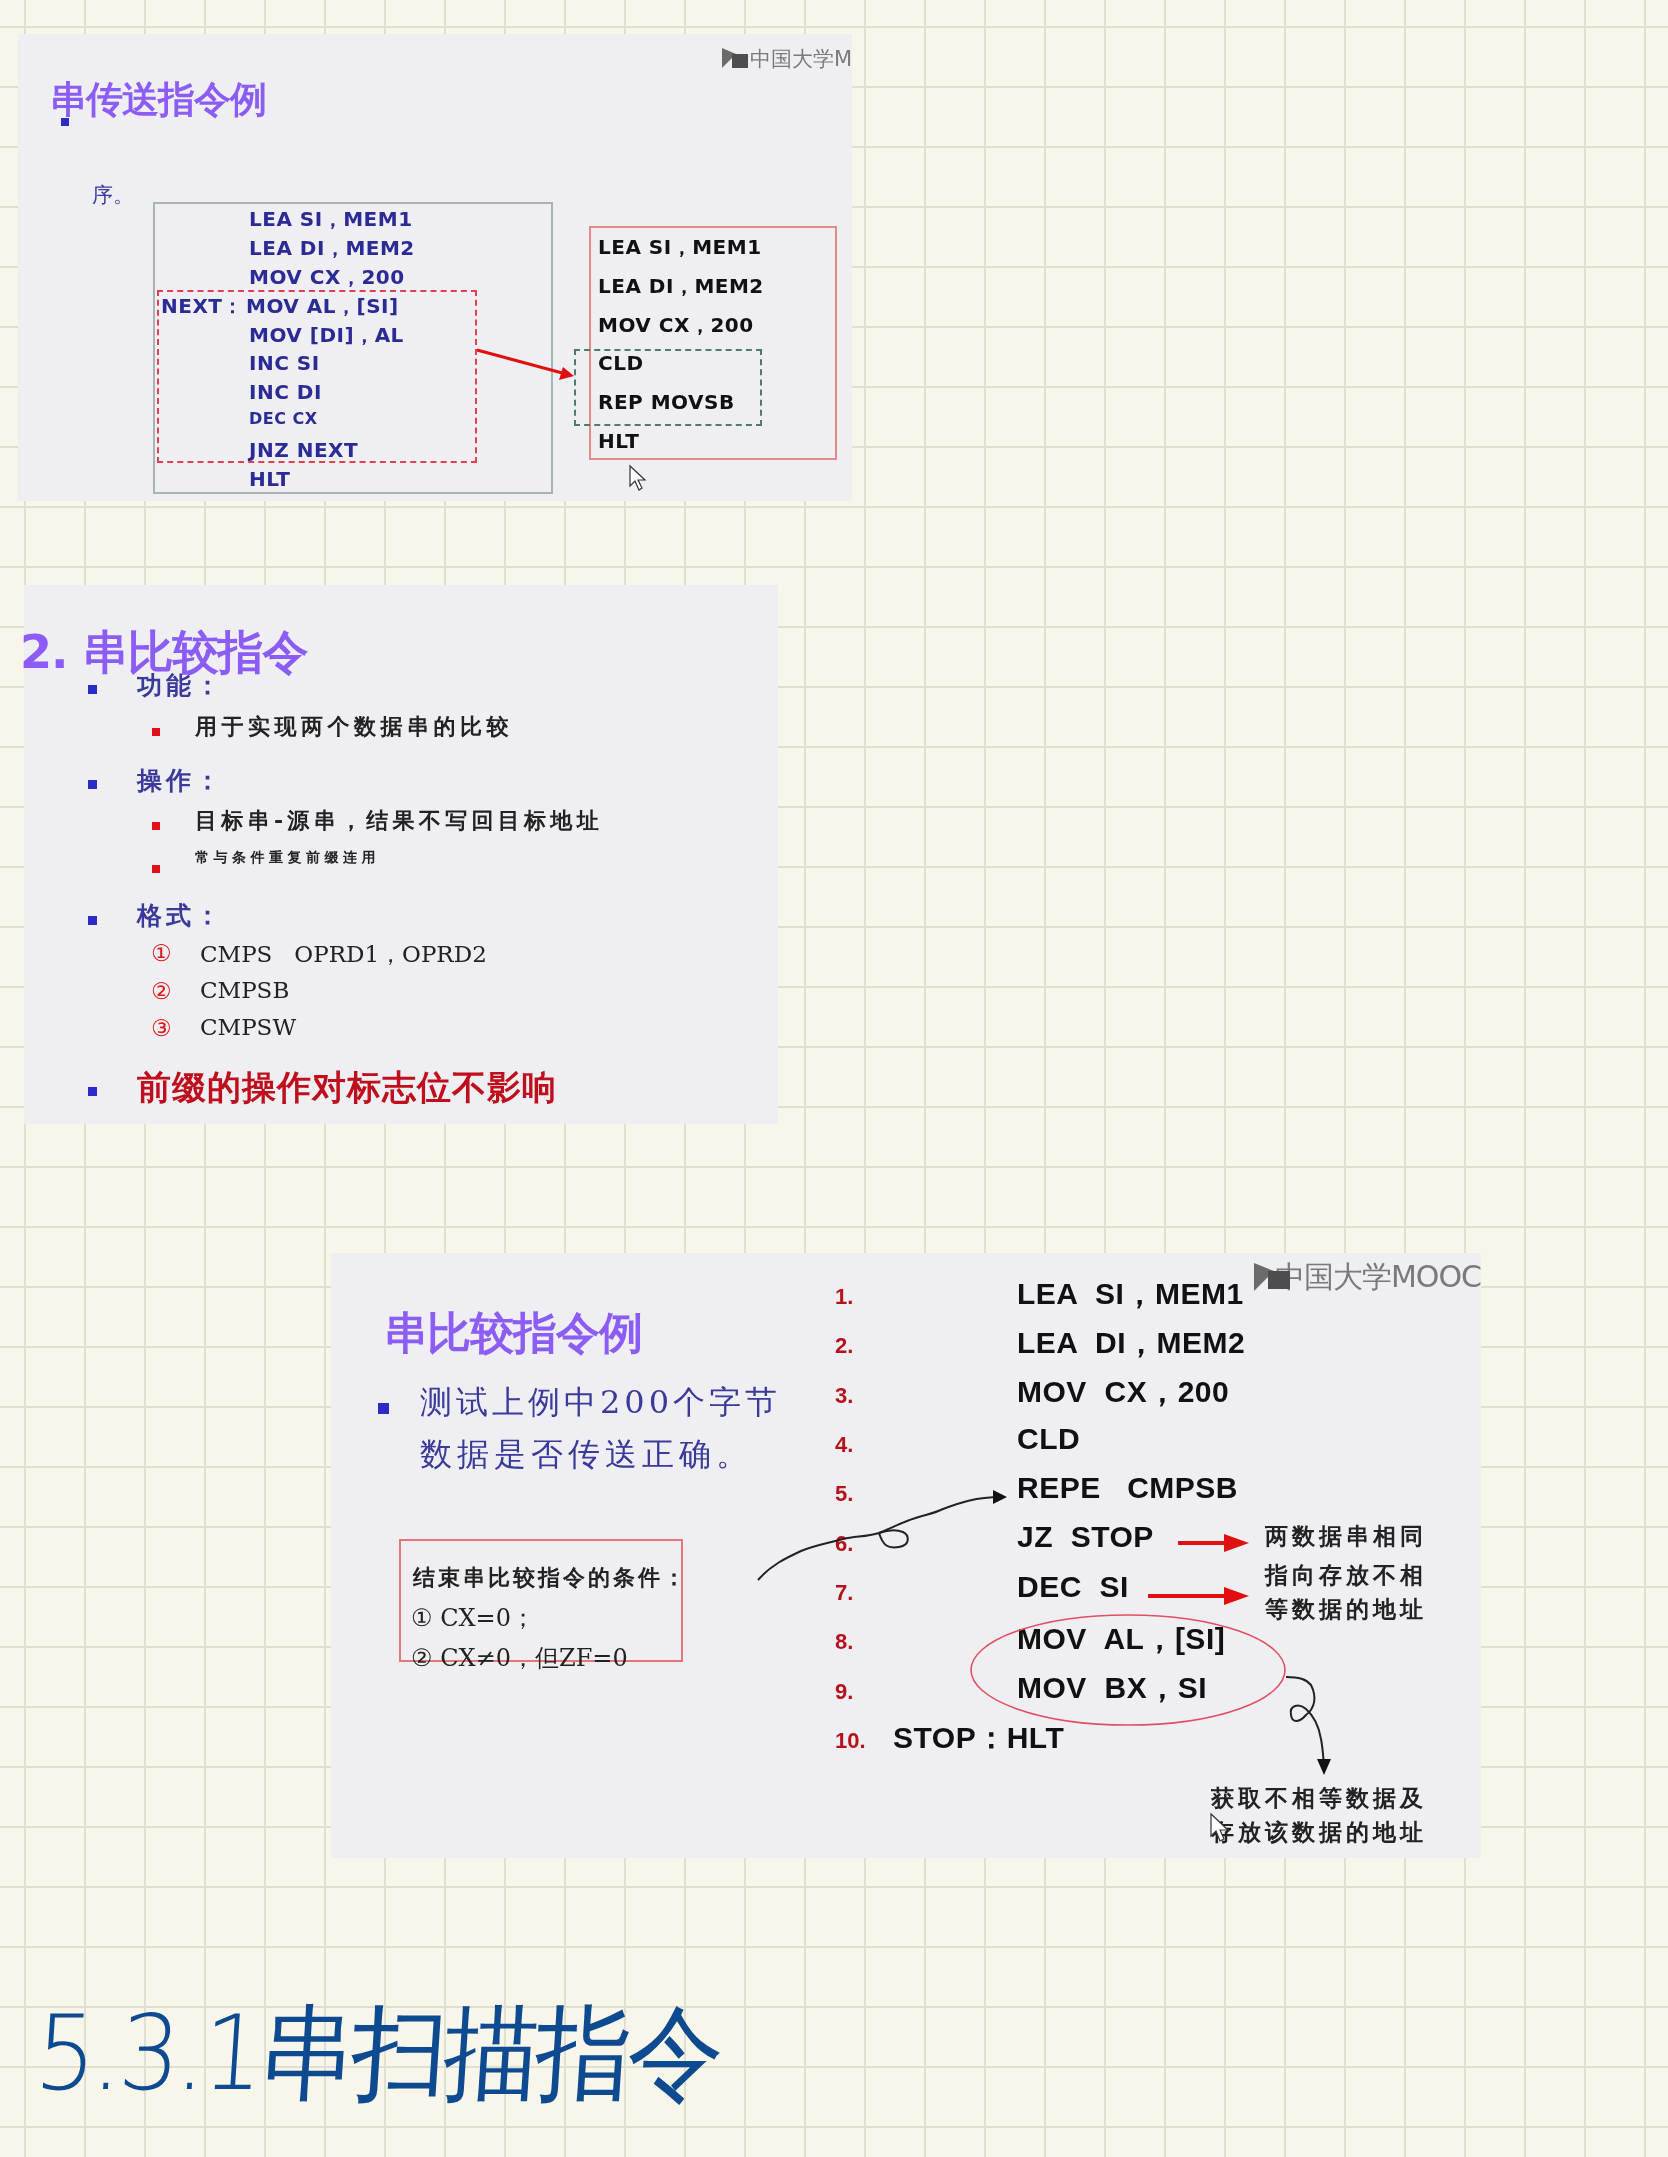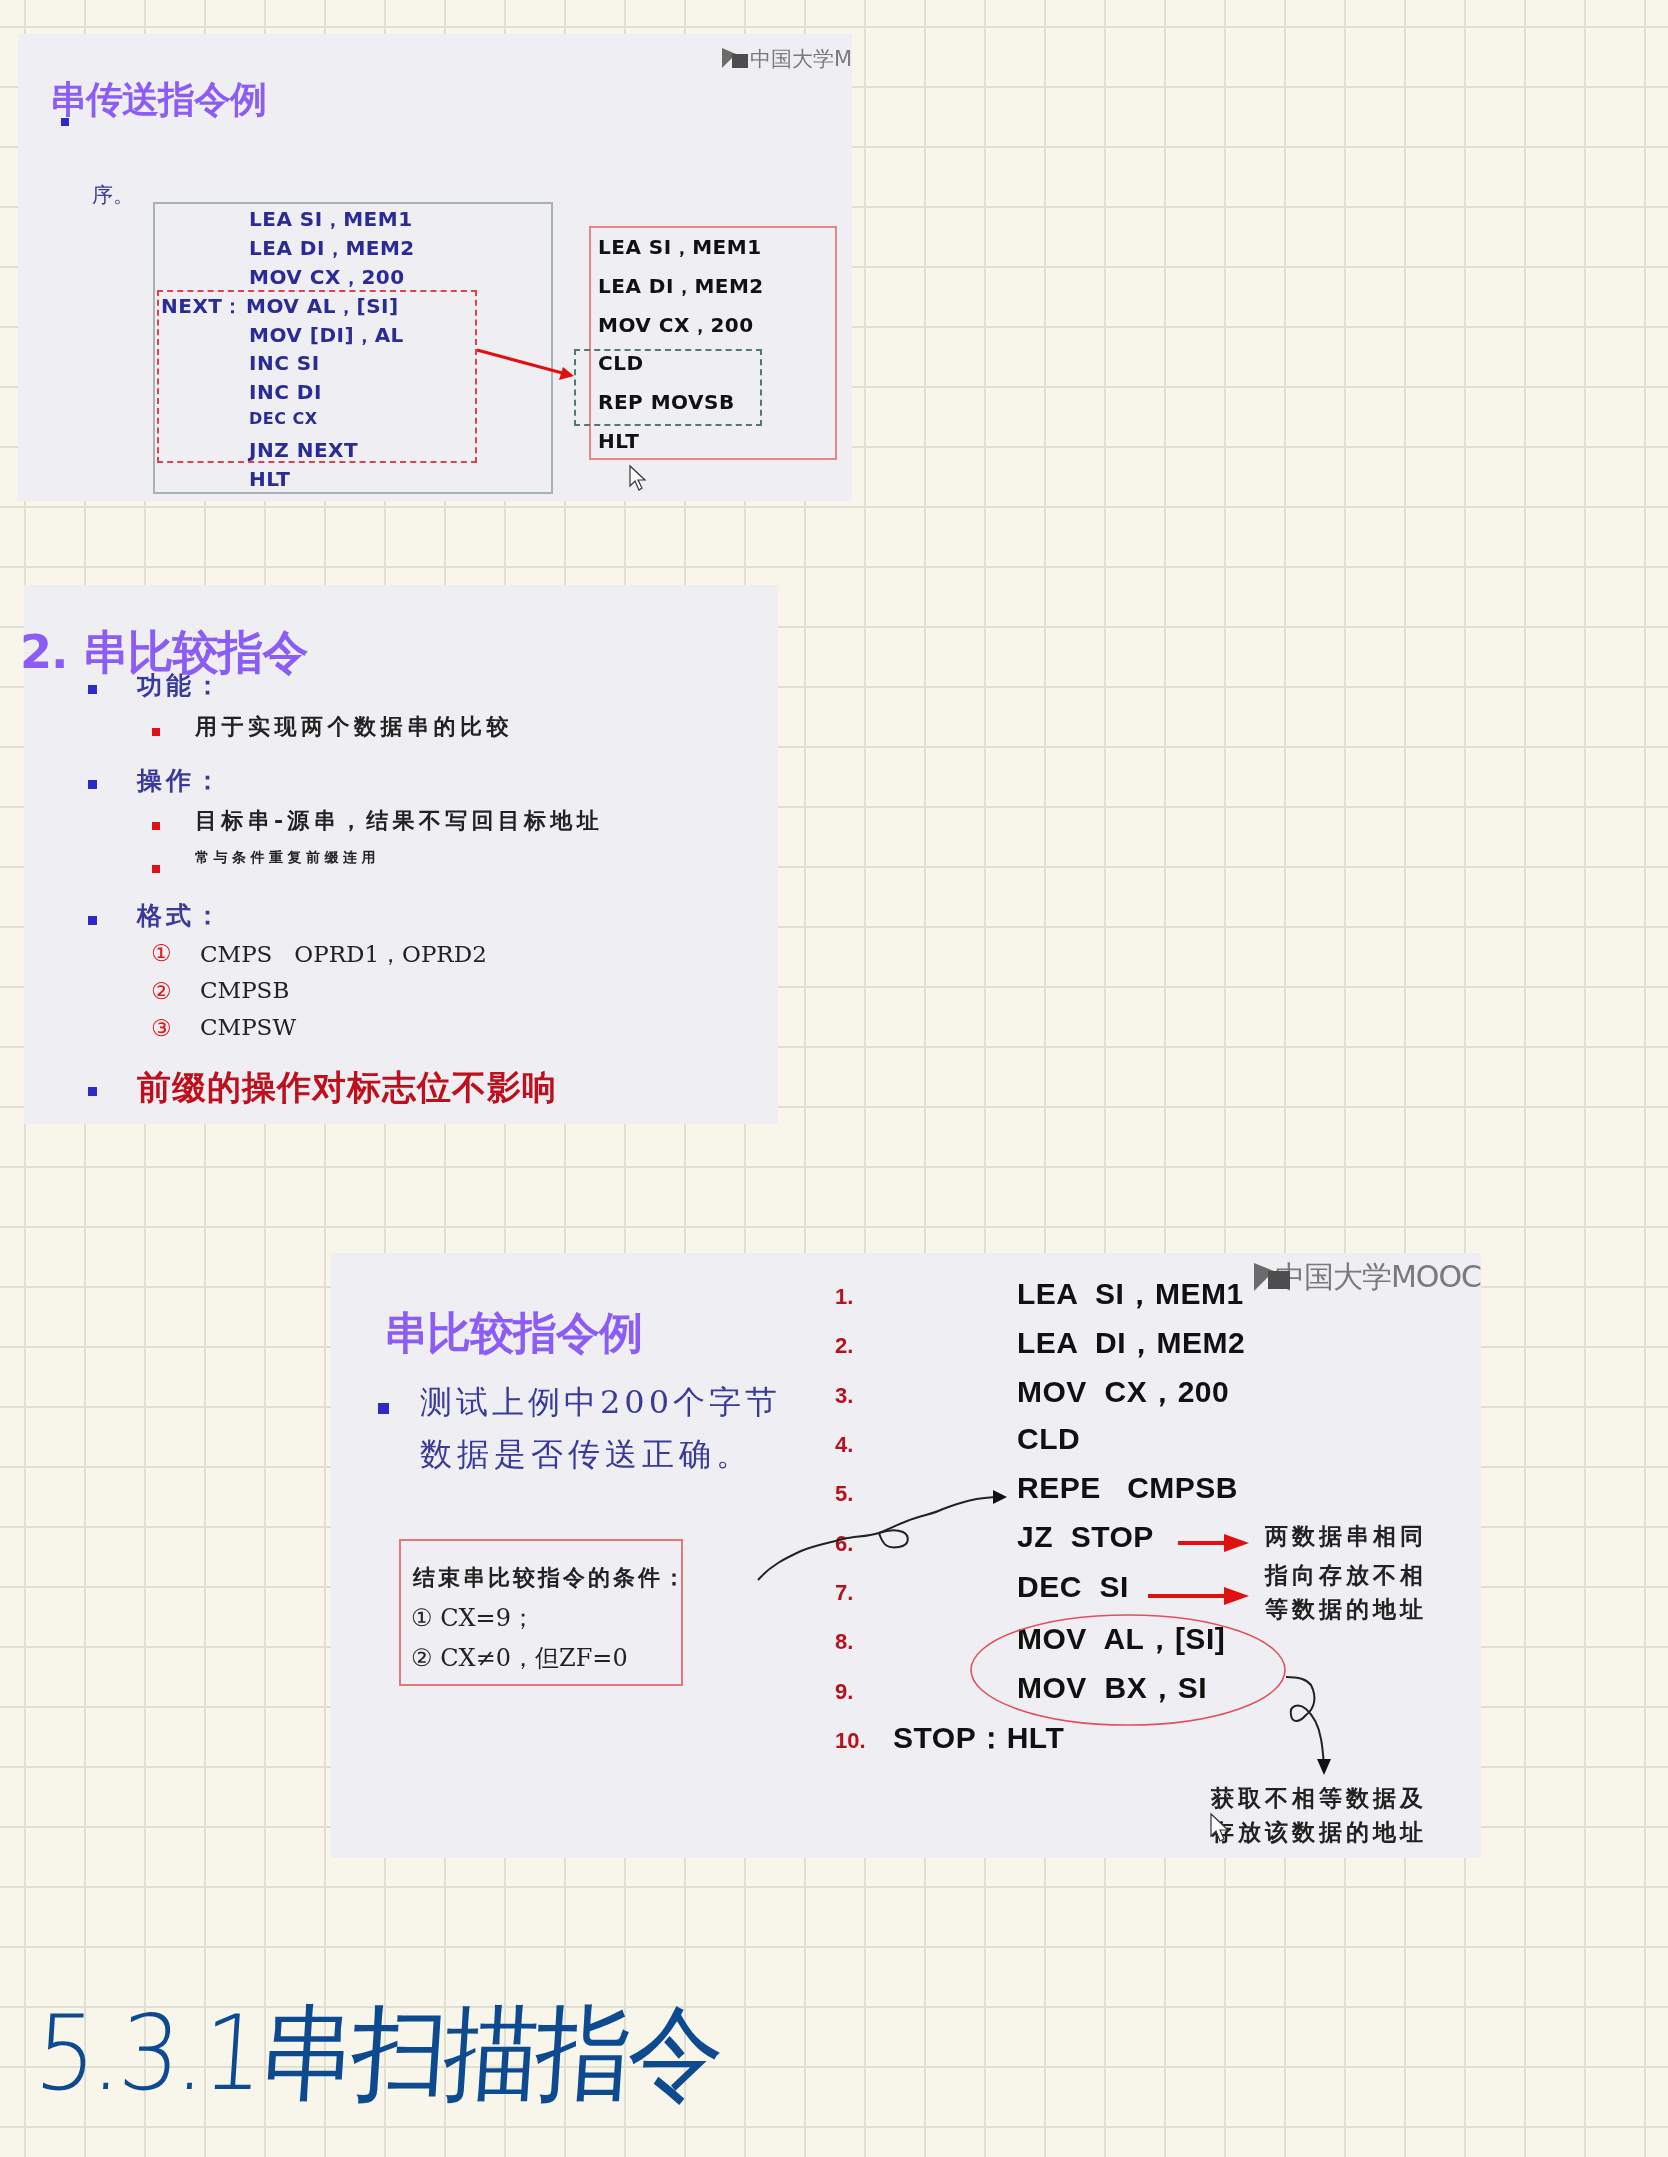--- a/index.html
+++ b/index.html
@@ -122,23 +122,23 @@
       <i style="left:0;top:2px;width:0;height:0;border-left:20px solid #6b6b6b;border-top:8px solid transparent;border-bottom:20px solid transparent;"></i>
       <i style="left:14px;top:10px;width:22px;height:18px;background:#4d4d4d;"></i>
     </span>
     <span style="letter-spacing:-1px;">中国大学MOOC</span>
   </div>
 
   <div class="sq blue" style="left:47px;top:150px;width:11px;height:11px;"></div>
   <div class="abs blue-serif" style="left:89px;top:128px;font-size:32px;letter-spacing:4px;">测试上例中200个字节</div>
   <div class="abs blue-serif" style="left:89px;top:180px;font-size:32px;letter-spacing:5px;">数据是否传送正确。</div>
 
-  <div class="abs" style="left:68px;top:286px;width:284px;height:147px;border:2px solid #e47878;box-sizing:border-box;">
+  <div class="abs" style="left:68px;top:286px;width:284px;height:123px;border:2px solid #e47878;box-sizing:border-box;">
     <div class="abs serif-black" style="left:12px;top:22px;font-size:22px;letter-spacing:3px;font-weight:bold;">结束串比较指令的条件：</div>
-    <div class="abs serif-black" style="left:10px;top:61px;font-size:24px;">① CX=9；</div>
+    <div class="abs serif-black" style="left:10px;top:61px;font-size:24px;">① CX=0；</div>
     <div class="abs serif-black" style="left:10px;top:101px;font-size:24px;">② CX≠0，但ZF=0</div>
   </div>
 
   <div>
     <div class="abs num-red" style="left:504px;top:31px;font-size:22px;">1.</div>
     <div class="abs num-red" style="left:504px;top:80px;font-size:22px;">2.</div>
     <div class="abs num-red" style="left:504px;top:130px;font-size:22px;">3.</div>
     <div class="abs num-red" style="left:504px;top:179px;font-size:22px;">4.</div>
     <div class="abs num-red" style="left:504px;top:228px;font-size:22px;">5.</div>
     <div class="abs num-red" style="left:504px;top:278px;font-size:22px;">6.</div>

